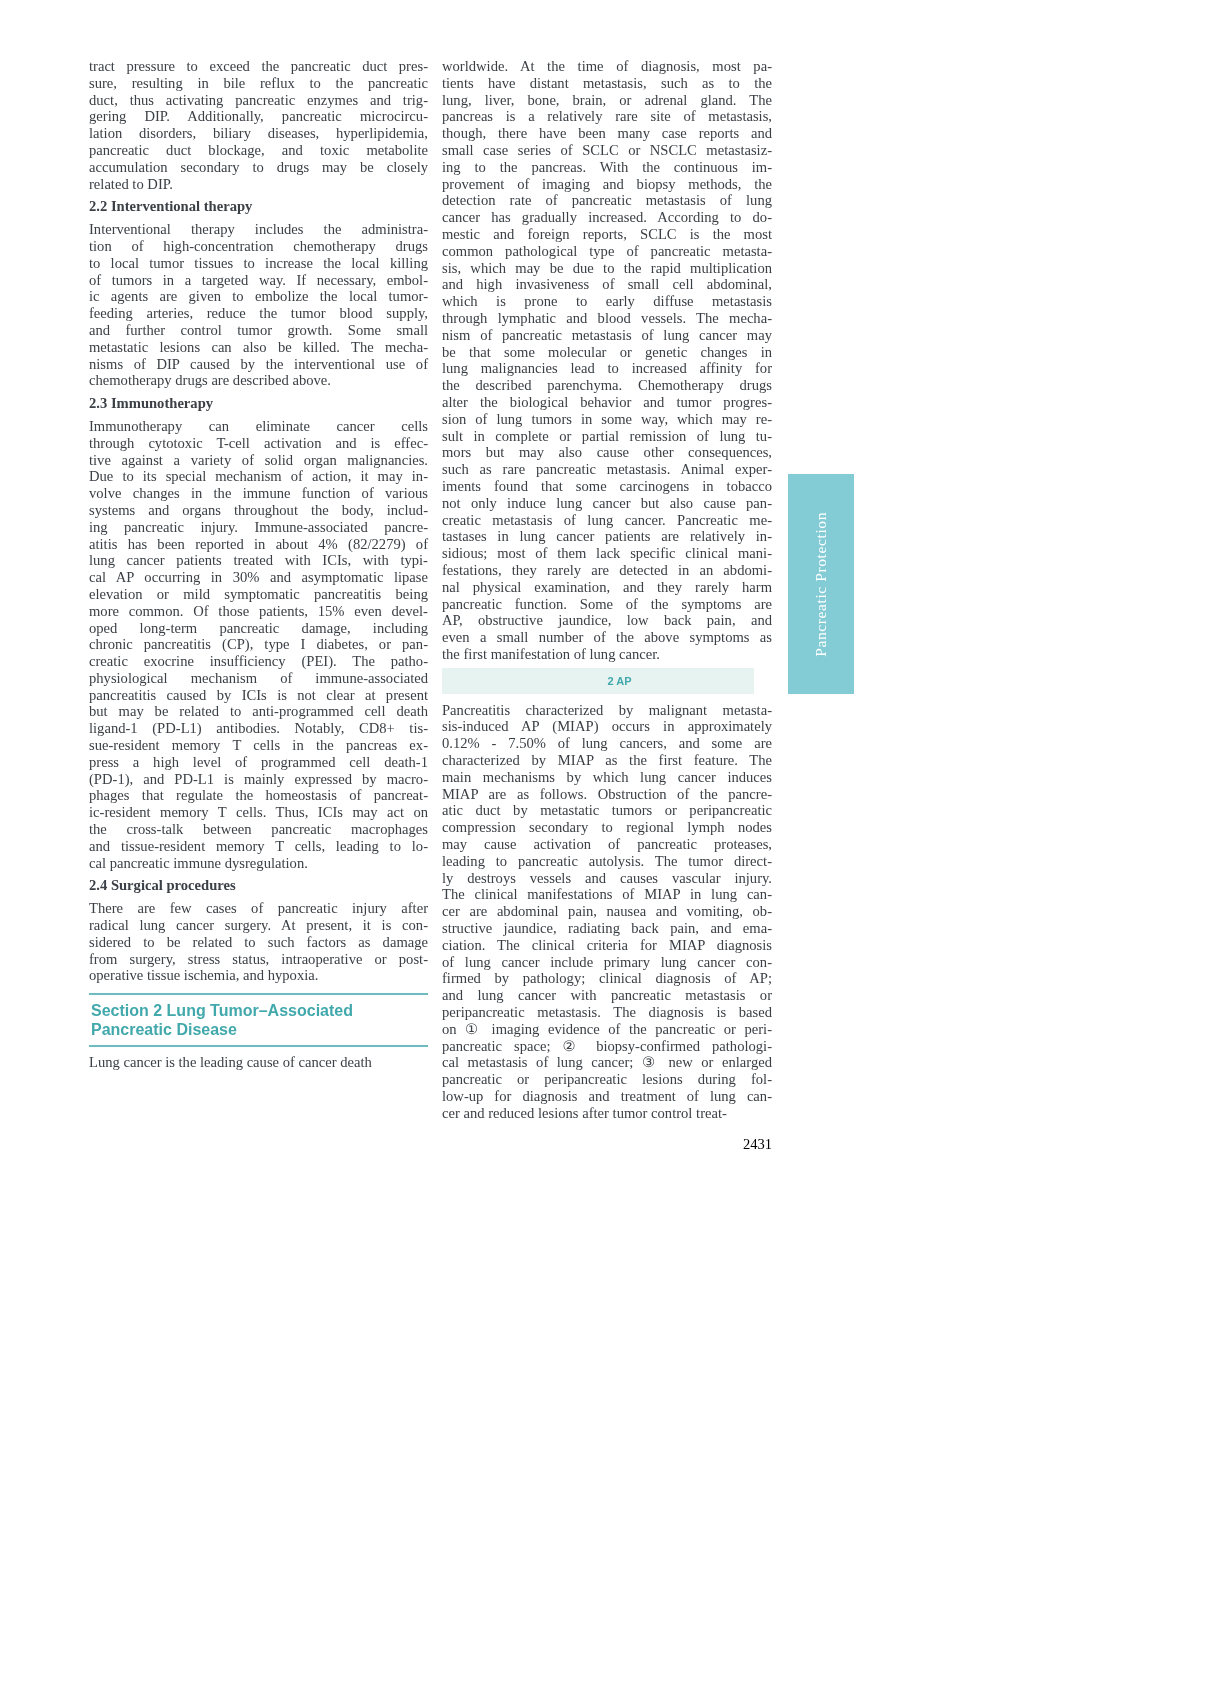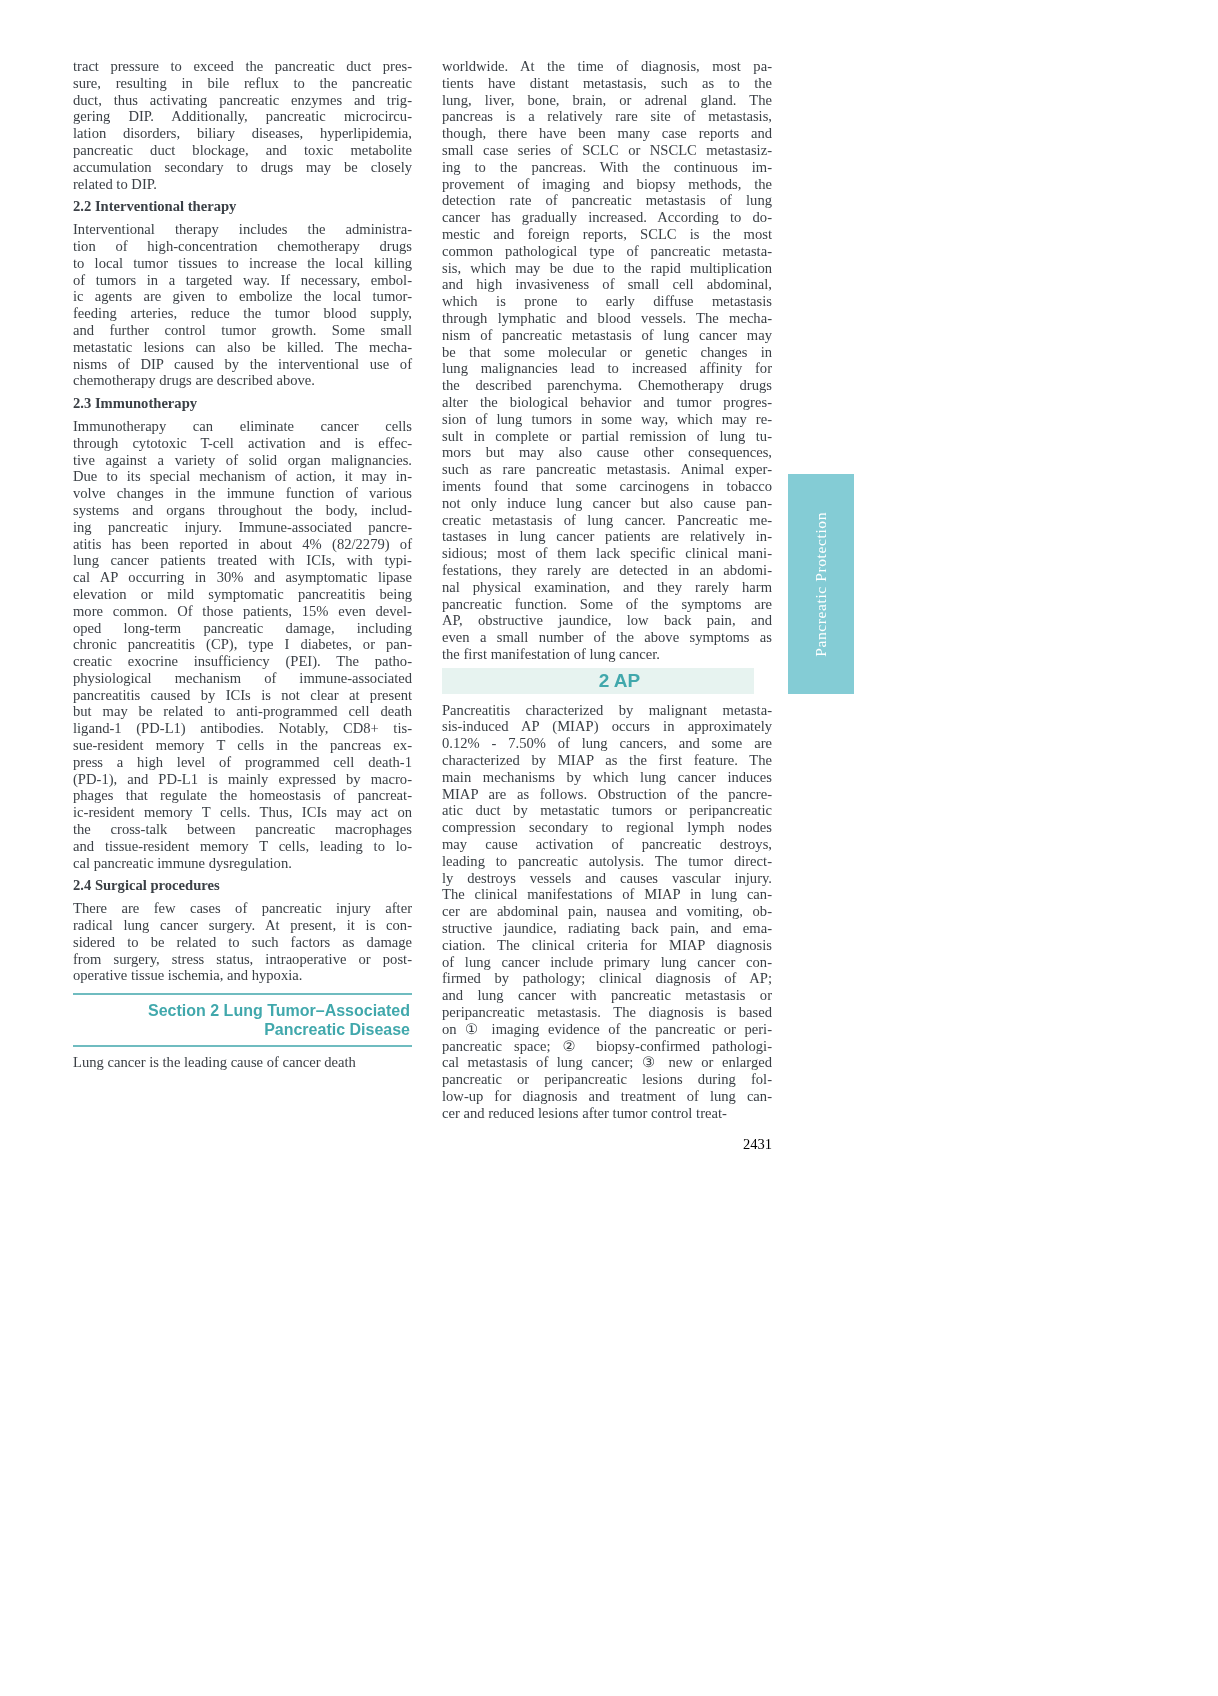--- a/index.html
+++ b/index.html
@@ -12,21 +12,21 @@
     font-family: "Liberation Serif", "DejaVu Serif", serif;
     color: var(--body-text, #3b4046);
     overflow: hidden;
   }
   .column {
     position: absolute;
     top: 58px;
     font-size: 14.6px;
     line-height: 16.8px;
   }
-  .col-left  { left: 73px;  width: 339px; }
+  .col-left  { left: 89px;  width: 339px; }
   .col-right { left: 442px; width: 330px; }
 
   .block.paragraph { margin: 0; }
   .pline {
     text-align: justify;
     text-align-last: justify;
     -moz-text-align-last: justify;
   }
   .pline.last {
     text-align-last: left;
@@ -38,34 +38,34 @@
     font-size: 14.6px;
     line-height: 16.8px;
     font-weight: bold;
   }
 
   .block.section-heading {
     border-top: 2px solid var(--rule, #6fbcc0);
     border-bottom: 2px solid var(--rule, #6fbcc0);
     margin: 9px 0 7px 0;
     padding: 6px 2px;
-    text-align: right;
+    text-align: left;
     font-family: "Liberation Sans", "DejaVu Sans", sans-serif;
     font-weight: bold;
     font-size: 16px;
     line-height: 19px;
     color: var(--accent, #41a8ac);
   }
 
   .block.band-heading {
     background: var(--band-bg, #e7f3f0);
     text-align: center;
     font-family: "Liberation Sans", "DejaVu Sans", sans-serif;
     font-weight: bold;
-    font-size: 19px;
+    font-size: 11px;
     line-height: 26px;
     height: 26px;
     color: var(--accent, #41a8ac);
     margin: 5px 18px 8px 0;
     padding-left: 43px;
   }
 
   .thumb-tab {
     position: absolute;
     left: 788px;
@@ -215,21 +215,21 @@
       <div class="block band-heading">2 AP</div>
       <div class="block paragraph">
         <div class="pline">Pancreatitis characterized by malignant metasta-</div>
         <div class="pline">sis-induced AP (MIAP) occurs in approximately</div>
         <div class="pline">0.12% - 7.50% of lung cancers, and some are</div>
         <div class="pline">characterized by MIAP as the first feature. The</div>
         <div class="pline">main mechanisms by which lung cancer induces</div>
         <div class="pline">MIAP are as follows. Obstruction of the pancre-</div>
         <div class="pline">atic duct by metastatic tumors or peripancreatic</div>
         <div class="pline">compression secondary to regional lymph nodes</div>
-        <div class="pline">may cause activation of pancreatic destroys,</div>
+        <div class="pline">may cause activation of pancreatic proteases,</div>
         <div class="pline">leading to pancreatic autolysis. The tumor direct-</div>
         <div class="pline">ly destroys vessels and causes vascular injury.</div>
         <div class="pline">The clinical manifestations of MIAP in lung can-</div>
         <div class="pline">cer are abdominal pain, nausea and vomiting, ob-</div>
         <div class="pline">structive jaundice, radiating back pain, and ema-</div>
         <div class="pline">ciation. The clinical criteria for MIAP diagnosis</div>
         <div class="pline">of lung cancer include primary lung cancer con-</div>
         <div class="pline">firmed by pathology; clinical diagnosis of AP;</div>
         <div class="pline">and lung cancer with pancreatic metastasis or</div>
         <div class="pline">peripancreatic metastasis. The diagnosis is based</div>

